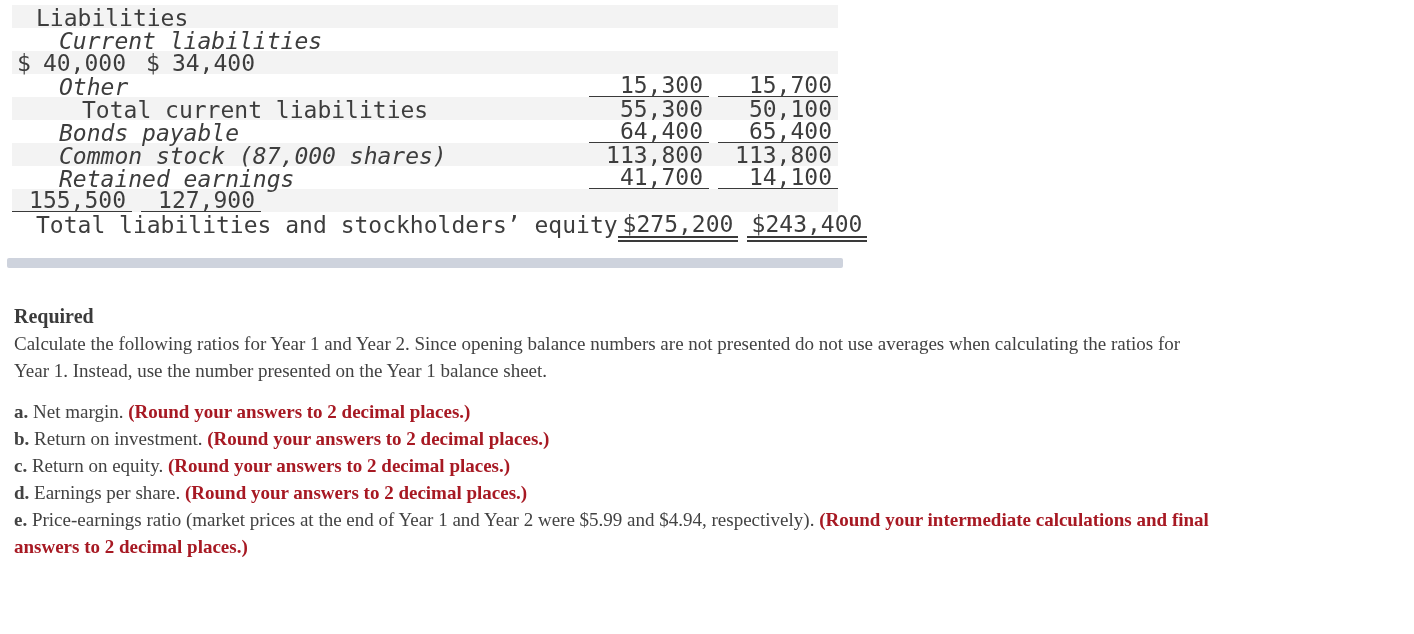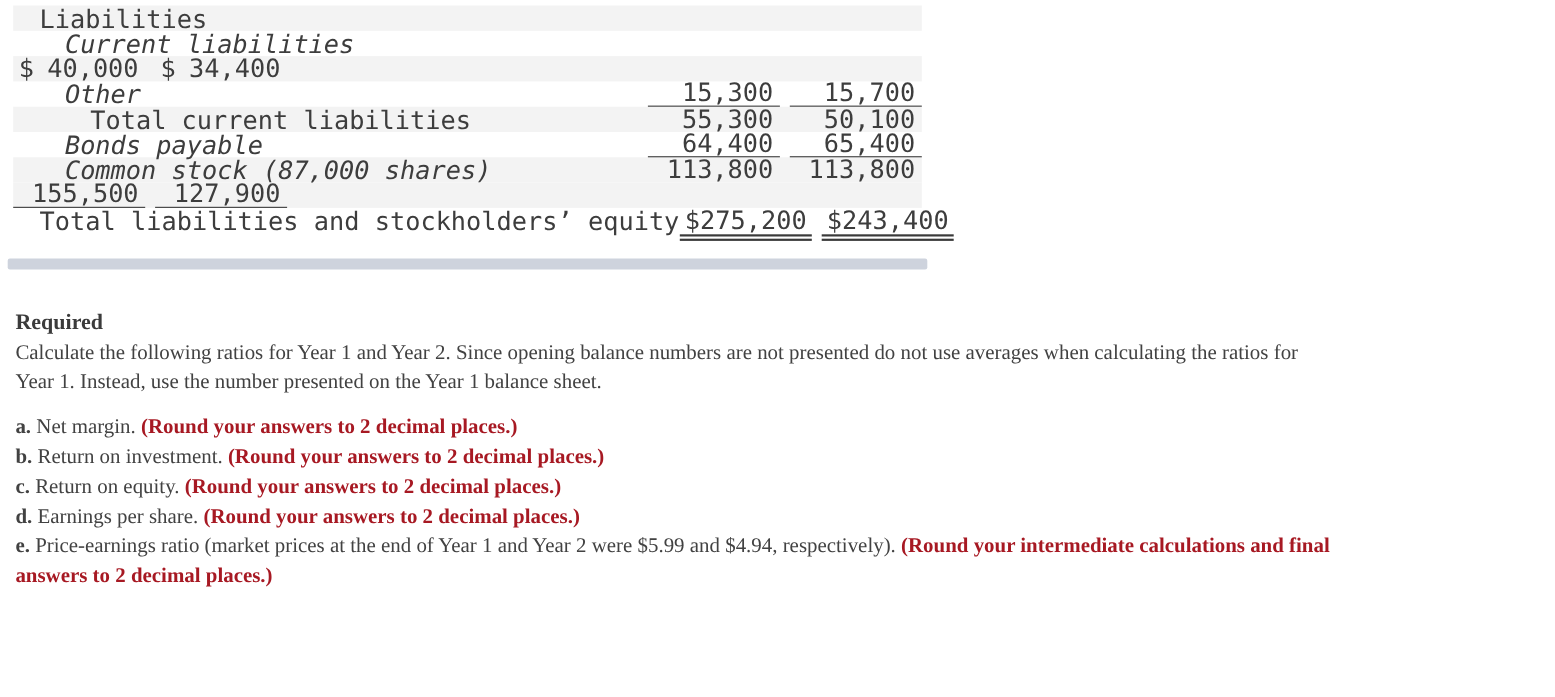--- a/index.html
+++ b/index.html
@@ -123,20 +123,29 @@
   <div class="bs-row stripe">
     <div class="bs-label ind2">Common stock (87,000 shares)</div>
     <div class="bs-amount c1">
       <span class="dollar"></span><span class="val">113,800</span>
     </div>
     <div class="bs-amount c2">
       <span class="dollar"></span><span class="val">113,800</span>
     </div>
   </div>
 
+  <div class="bs-row">
+    <div class="bs-label ind2">Retained earnings</div>
+    <div class="bs-amount c1 ul-s">
+      <span class="dollar"></span><span class="val">41,700</span>
+    </div>
+    <div class="bs-amount c2 ul-s">
+      <span class="dollar"></span><span class="val">14,100</span>
+    </div>
+  </div>
 
   <div class="bs-row stripe">
     <div class="bs-amount c1 ul-s">
       <span class="dollar"></span><span class="val">155,500</span>
     </div>
     <div class="bs-amount c2 ul-s">
       <span class="dollar"></span><span class="val">127,900</span>
     </div>
   </div>
 

